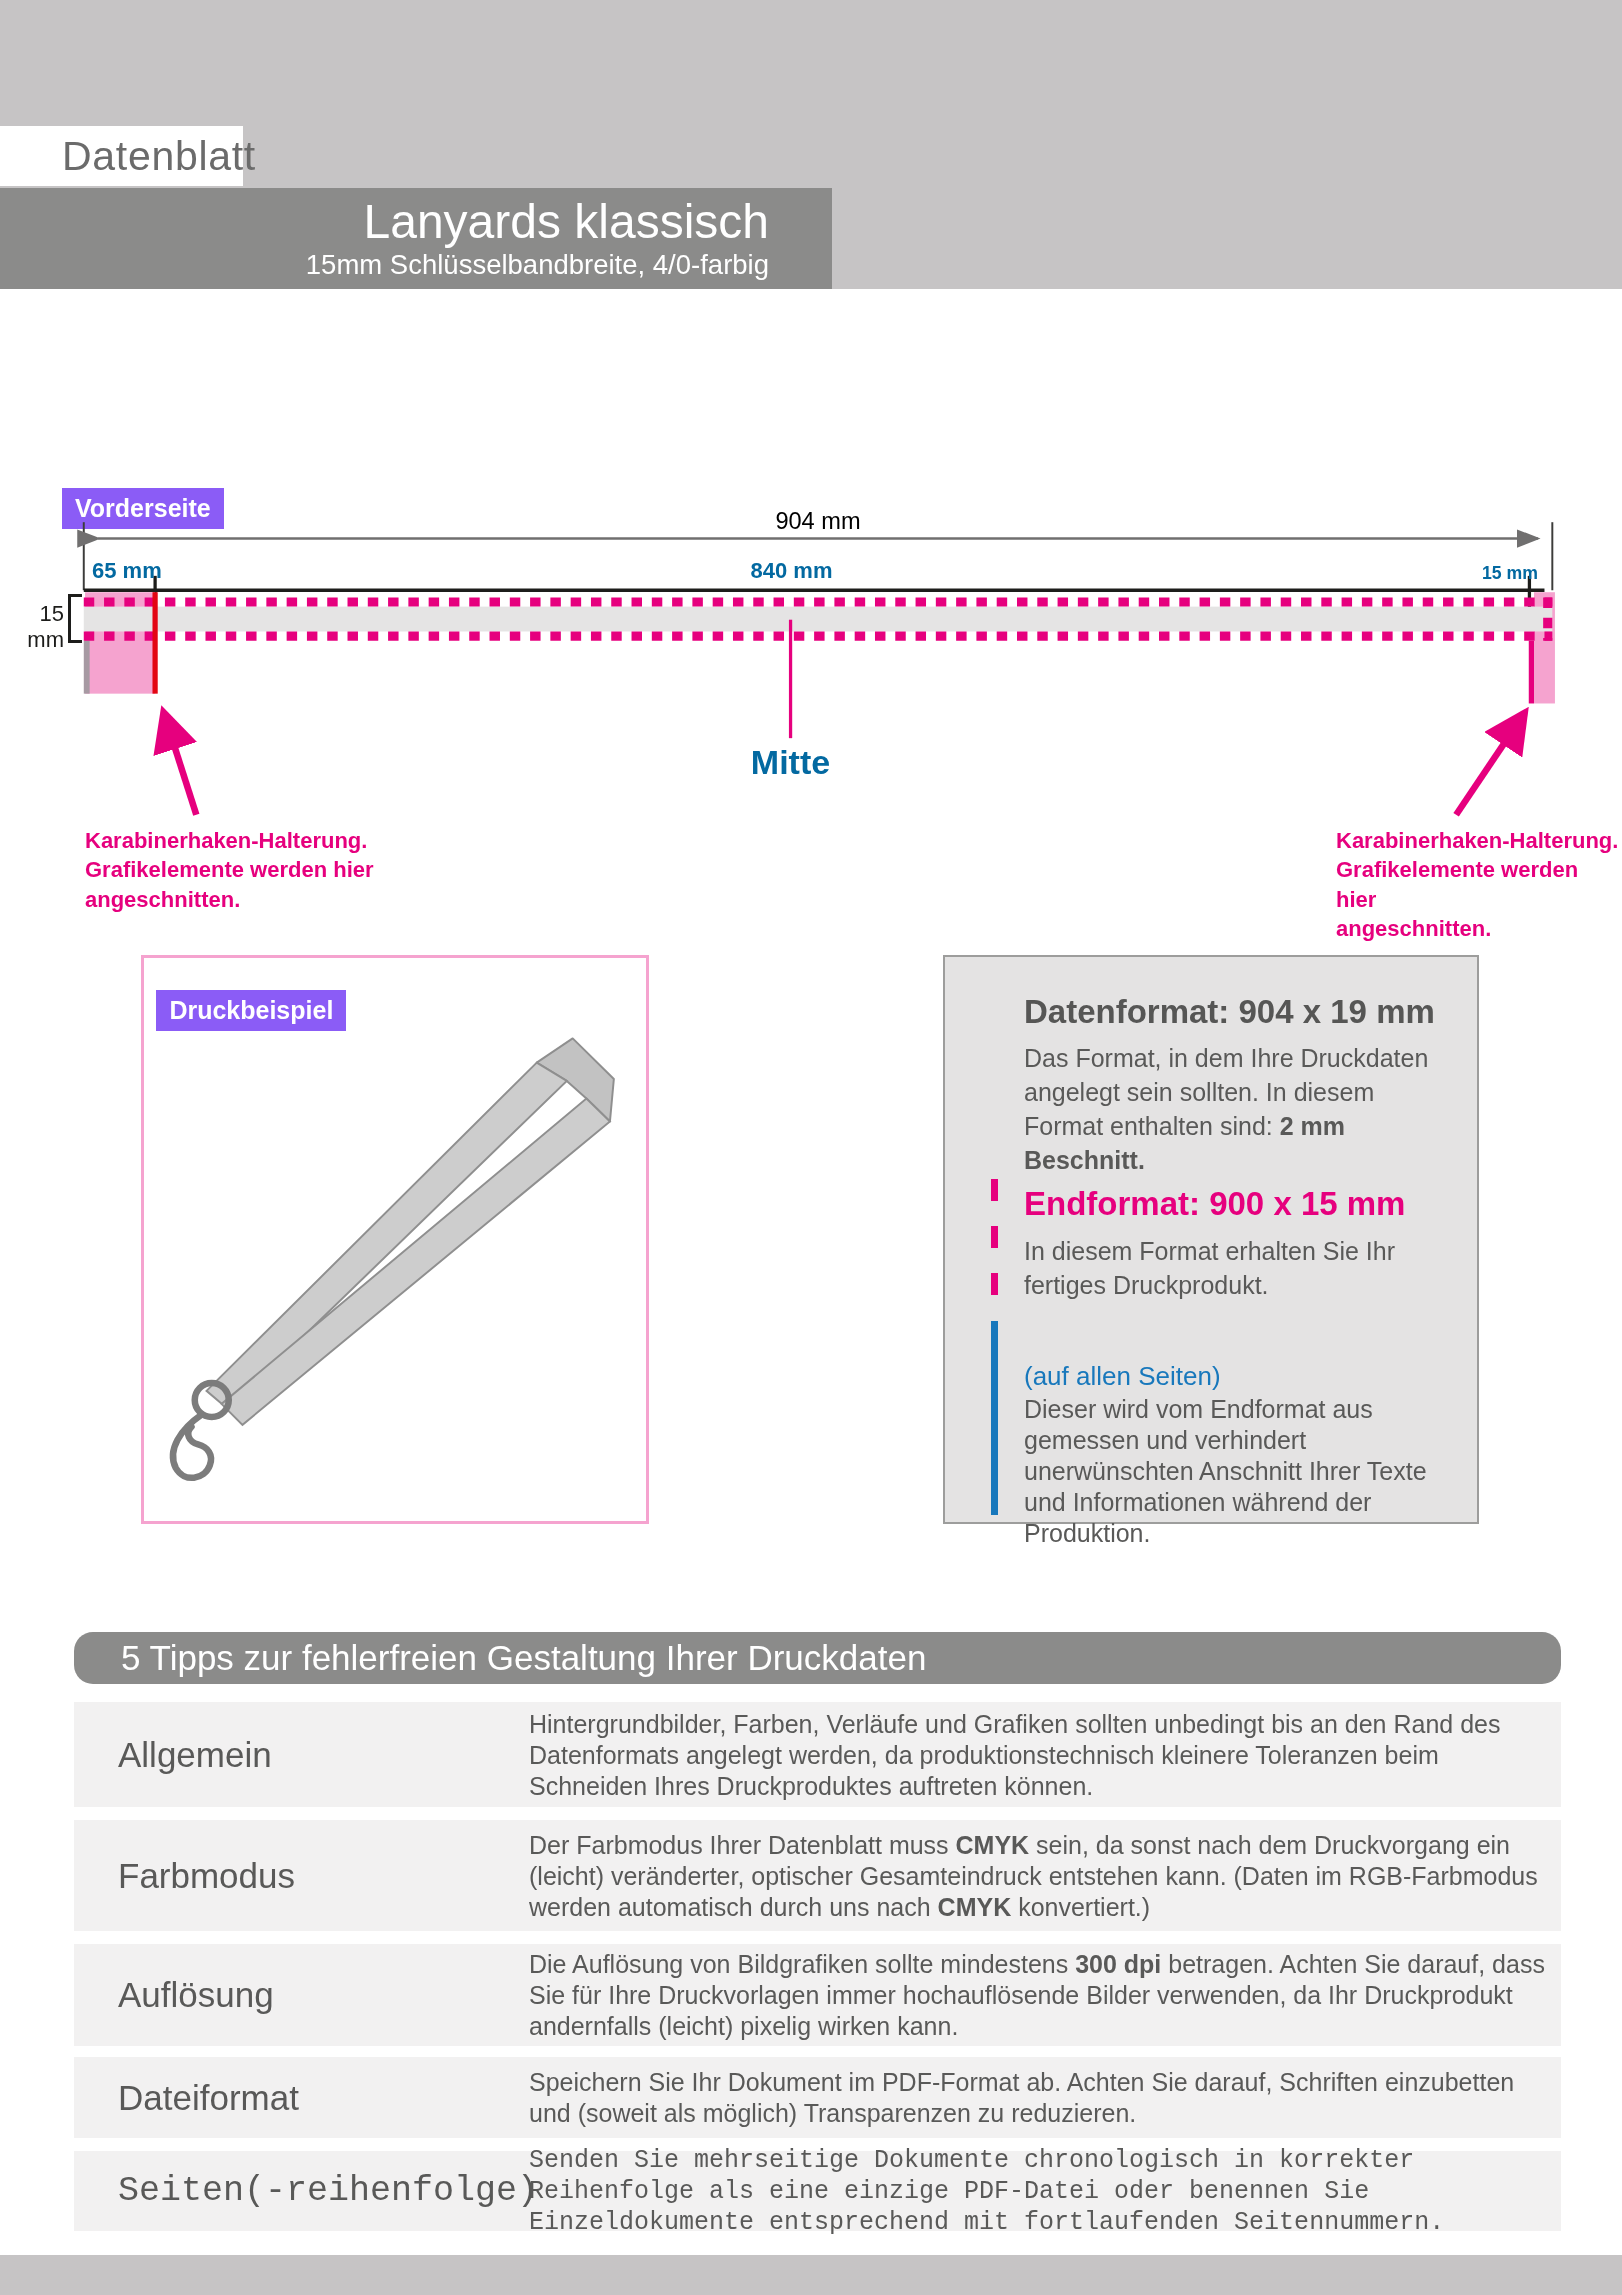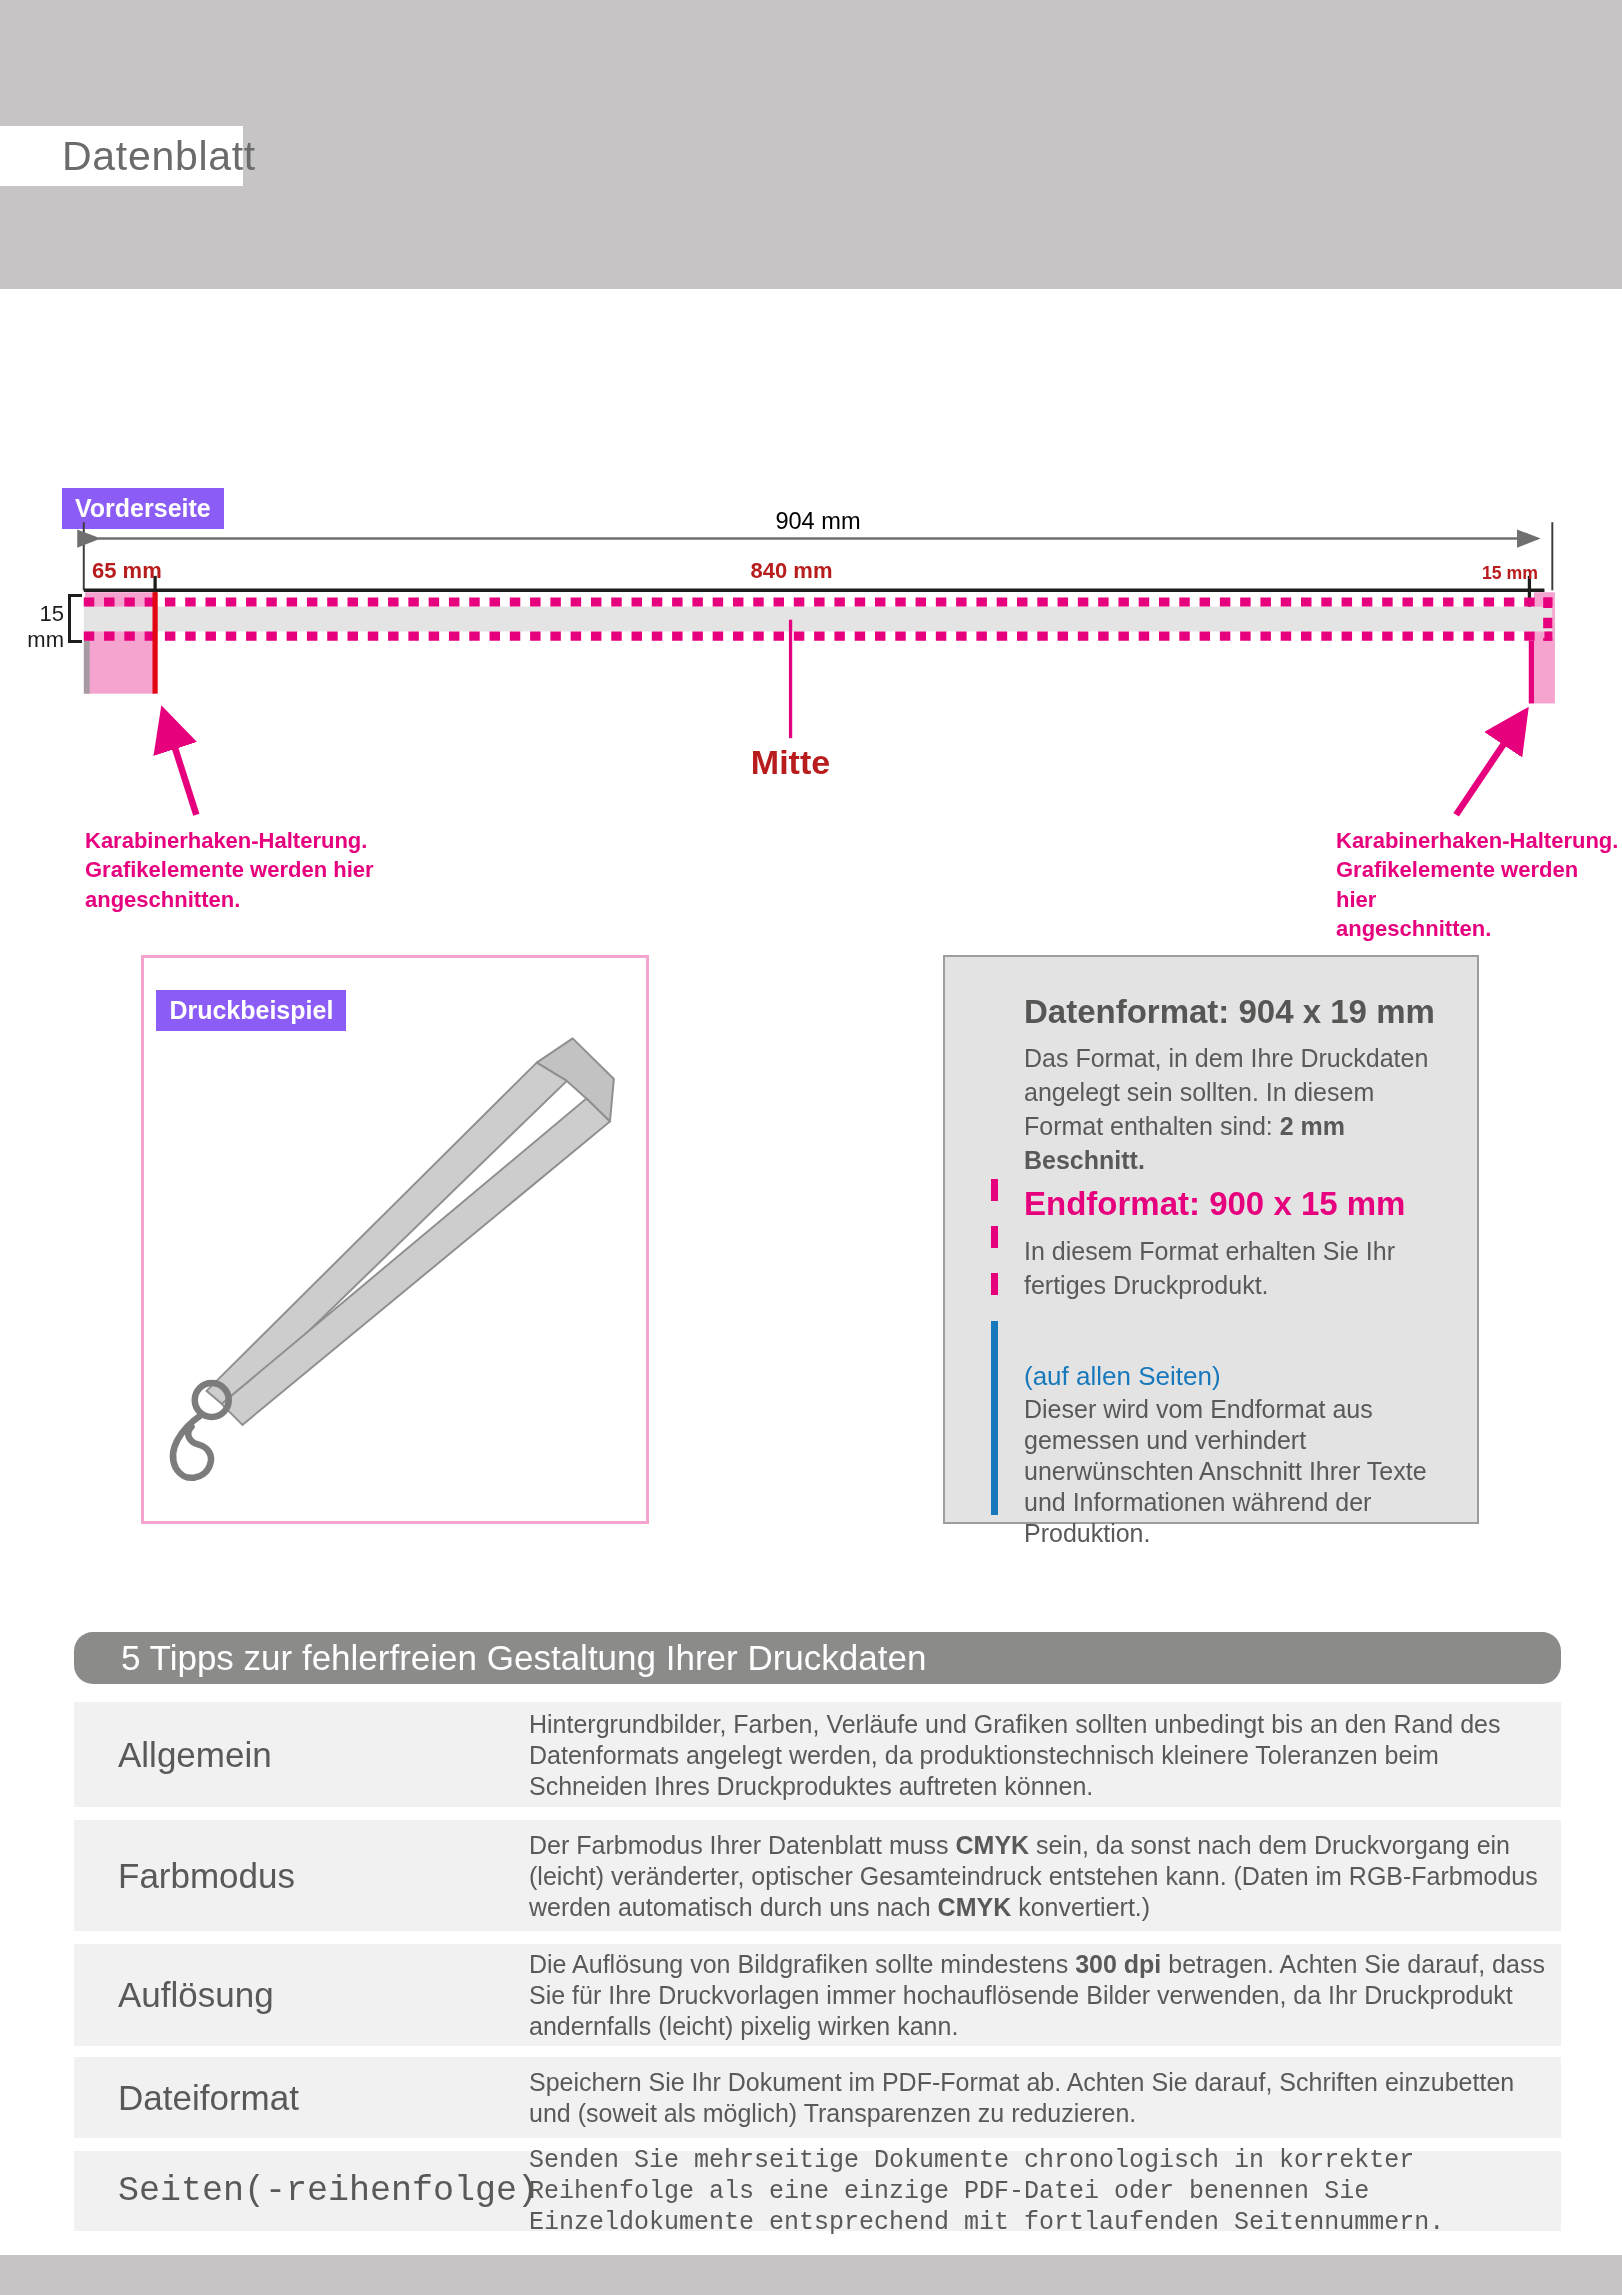--- a/index.html
+++ b/index.html
@@ -17,21 +17,21 @@
     display:flex;flex-direction:column;align-items:flex-end;justify-content:center;
     padding-right:63px;box-sizing:border-box;color:#ffffff;}
   .title-bar .t1{font-size:48px;line-height:52px;}
   .title-bar .t2{font-size:27.5px;line-height:34px;}
   
   .gray-tag{background:#8b5cf6;color:#ffffff;font-weight:bold;font-size:25px;
     padding:5.9px 13px;display:inline-block;margin-top:12px;}
   .vorderseite{left:62px;top:476px;}
   
   .dim-total{left:720px;top:508px;width:196px;text-align:center;font-size:23.6px;color:#000000;}
-  .mag{color:#b91c1c;font-weight:bold;}
+  .mag{color:#0369a1;font-weight:bold;}
   .lbl-65{left:92px;top:558px;font-size:22px;}
   .lbl-840{left:713px;top:558px;width:157px;text-align:center;font-size:22px;}
   .lbl-15r{left:1459px;top:563px;width:79px;text-align:right;font-size:17.7px;}
   .lbl-15l{left:0px;top:601px;width:64px;text-align:right;font-size:22px;color:#1d1d1b;}
   .bracket{left:68px;top:594px;width:10.5px;height:43px;
     border-left:3.3px solid #1d1d1b;border-top:3.3px solid #1d1d1b;border-bottom:3.3px solid #1d1d1b;}
   .mitte-lbl{left:725px;top:743px;width:131px;text-align:center;font-size:34px;}
   .note{font-size:22px;line-height:29.4px;font-weight:bold;color:#e6007e;white-space:pre-line;}
   .note-left{left:85px;top:826px;}
   .note-right{left:1336px;top:826px;}
@@ -68,20 +68,24 @@
   .footer-gray{left:0;top:2255px;width:1623px;height:41px;background:#c6c4c5;}
 </style>
 </head>
 <body>
 
 <div id="page">
 
   <div class="abs top-gray"></div>
   <div class="abs datenblatt-box">
     <span>Datenblatt</span>
+  </div>
+  <div class="abs title-bar">
+    <div class="t1">Lanyards klassisch</div>
+    <div class="t2">15mm Schlüsselbandbreite, 4/0-farbig</div>
   </div>
 
   <div class="abs gray-tag vorderseite">Vorderseite</div>
 
   <svg class="abs" style="left:0;top:471px;" width="1623" height="694" viewBox="0 720 2480 1060">
     <defs>
       <marker id="ahm" markerWidth="7" markerHeight="7" refX="5.2" refY="3.5" orient="auto">
         <path d="M0,0 L7,3.5 L0,7 Z" fill="#e6007e"></path>
       </marker>
       <marker id="ahd" markerWidth="9" markerHeight="7" refX="8" refY="3.5" orient="auto">

